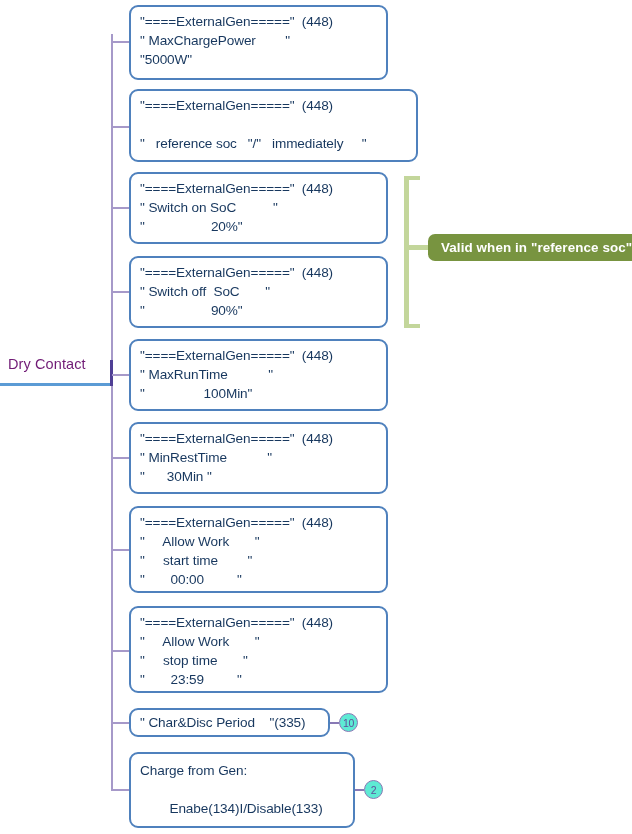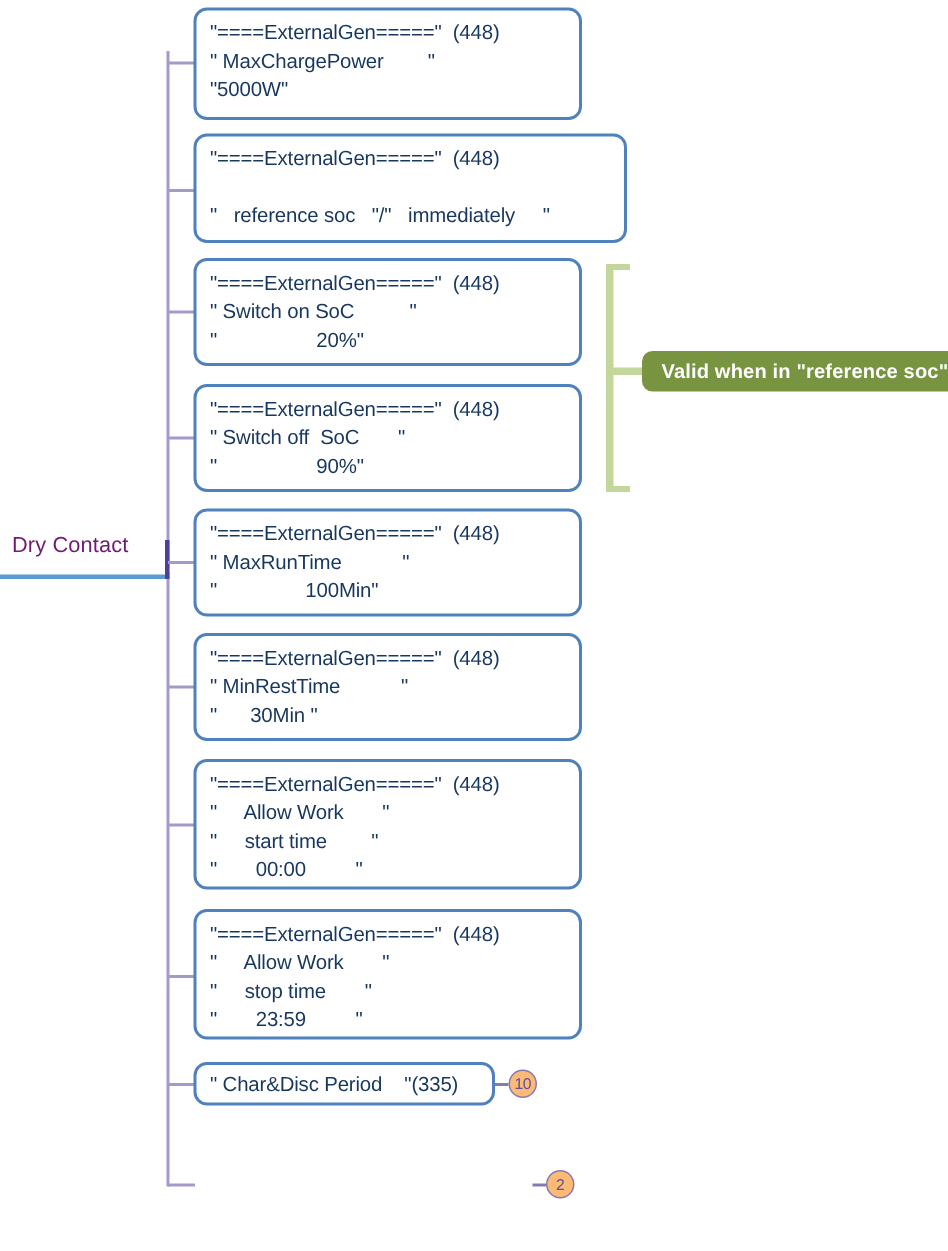--- a/index.html
+++ b/index.html
@@ -140,21 +140,21 @@
     width: 19px;
     height: 19px;
     box-sizing: border-box;
     border: 1.4px solid #8879b5;
     border-radius: 50%;
     display: flex;
     align-items: center;
     justify-content: center;
     font-size: 10.5px;
     color: #5f4f9c;
-    background: #fdba74;
+    background: #5eead4;
     letter-spacing: -0.3px;
   }
 </style>
 </head>
 <body>
 
 <div id="canvas">
 
   <div class="root-label">Dry Contact</div>
   <div class="root-underline"></div>
@@ -223,20 +223,25 @@
     <div class="line">"     stop time       "</div>
     <div class="line">"       23:59         "</div>
   </div>
 
   <div class="node" style="left:129px; top:708px; width:201px; height:29px; padding-top:3px;">
     <div class="line">" Char&amp;Disc Period    "(335)</div>
   </div>
   <div class="callout-line" style="left:330px; top:722px; width:9px;"></div>
   <div class="callout" style="left:339px; top:713px;">10</div>
 
+  <div class="node" style="left:129px; top:752px; width:226px; height:76px; padding-top:7px;">
+    <div class="line">Charge from Gen:</div>
+    <div class="line spacer"></div>
+    <div class="line">        Enabe(134)I/Disable(133)</div>
+  </div>
   <div class="callout-line" style="left:355px; top:789px; width:9px;"></div>
   <div class="callout" style="left:364px; top:780px;">2</div>
 
   <div class="bracket"></div>
   <div class="bracket-spine"></div>
   <div class="bracket-stub"></div>
   <div class="badge">Valid when in "reference soc"</div>
 
 </div>
 

